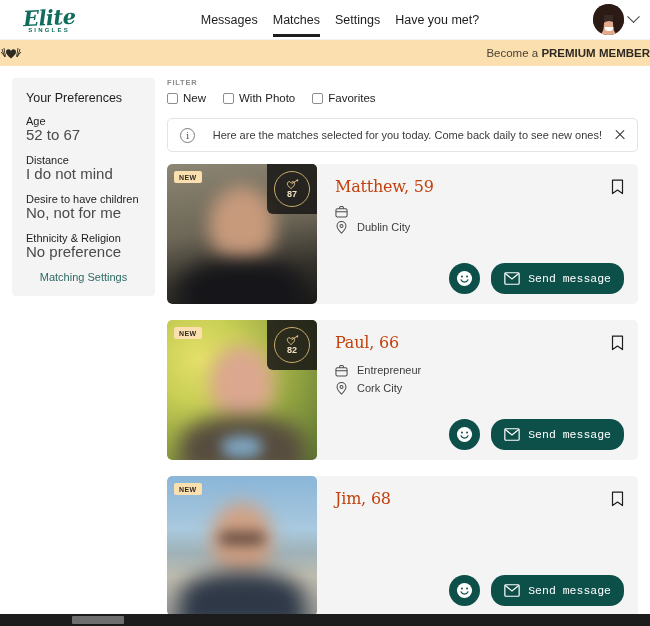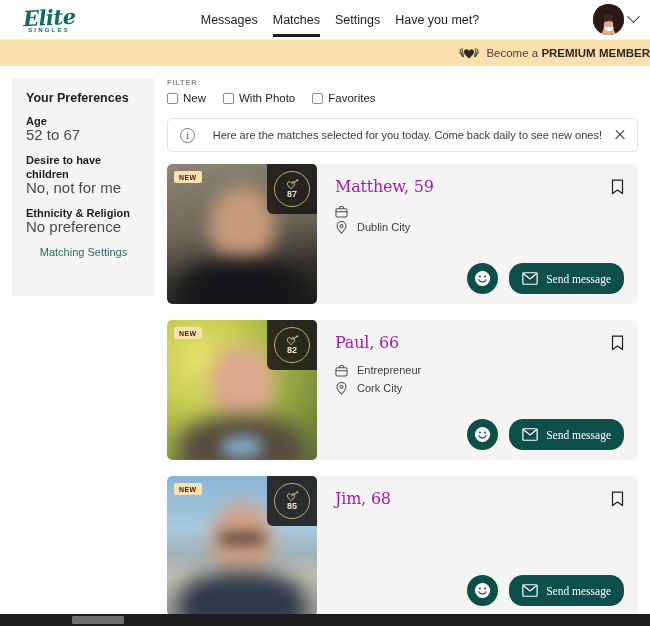--- a/index.html
+++ b/index.html
@@ -143,21 +143,21 @@
     border-bottom: 1.6px solid #444;
     transform: rotate(45deg) translate(-2px,-2px);
   }
 
   
   .premium {
     height: 26px;
     background: #fbdfae;
     display: flex;
     align-items: center;
-    justify-content: flex-end;
+    justify-content: space-between;
     gap: 6px;
     font-size: 11.5px;
     color: #4a4237;
     cursor: pointer;
   }
   .premium b { font-weight: 700; color: #2e2a23; }
   .wreath {
     display: inline-flex;
     align-items: center;
     gap: 1px;
@@ -176,28 +176,28 @@
   .sidebar {
     width: 143px;
     flex: 0 0 143px;
     background: #f4f4f4;
     border-radius: 4px;
     padding: 13px 14px 14px 14px;
     height: 218px;
   }
   .side-title {
     font-size: 12.5px;
-    font-weight: 700;
+    font-weight: 400;
     color: #1d1d1d;
     margin-bottom: 9px;
   }
   .pref { margin-bottom: 11px; }
   .pref-label {
     font-size: 11px;
-    font-weight: 700;
+    font-weight: 400;
     color: #1d1d1d;
     line-height: 14px;
   }
   .pref-value {
     font-size: 15px;
     color: #4a4a4a;
     line-height: 14px;
   }
   .matching-link {
     display: block;
@@ -381,21 +381,21 @@
     flex: 1;
     padding: 13px 14px 10px 18px;
     position: relative;
     display: flex;
     flex-direction: column;
     min-width: 0;
   }
   .name {
     font-family: "DejaVu Serif", serif;
     font-size: 16px;
-    color: #a21caf;
+    color: #c2410c;
     letter-spacing: -0.2px;
   }
   .bookmark {
     position: absolute;
     right: 14px;
     top: 15px;
     cursor: pointer;
   }
   .meta { margin-top: 9px; }
   .meta-row {
@@ -427,21 +427,21 @@
     background: #0c5049;
     color: #fff;
     border: none;
     border-radius: 14px;
     height: 31px;
     padding: 0 13px;
     display: flex;
     align-items: center;
     gap: 8px;
     font-size: 11.5px;
-    font-family: Liberation Serif, serif;
+    font-family: Liberation Mono, monospace;
     cursor: pointer;
     white-space: nowrap;
   }
 
   
   .hscroll {
     position: absolute;
     left: 0; bottom: 0;
     width: 650px;
     height: 12px;
@@ -496,20 +496,24 @@
 </div>
 
 <div class="page">
 
   <aside class="sidebar">
     <div class="side-title">Your Preferences</div>
 
     <div class="pref">
       <div class="pref-label">Age</div>
       <div class="pref-value">52 to 67</div>
+    </div>
+    <div class="pref">
+      <div class="pref-label">Distance</div>
+      <div class="pref-value">I do not mind</div>
     </div>
     <div class="pref">
       <div class="pref-label">Desire to have children</div>
       <div class="pref-value">No, not for me</div>
     </div>
     <div class="pref">
       <div class="pref-label">Ethnicity &amp; Religion</div>
       <div class="pref-value">No preference</div>
     </div>
 
@@ -663,30 +667,20 @@
       </div>
     </div>
 
     <div class="card">
       <div class="photo photo-3">
         <div class="ph-bg"></div>
         <div class="ph-head"></div>
         <div class="ph-body"></div>
         <div class="ph-acc"></div>
         <div class="new-badge">NEW</div>
-        <div class="score-badge">
-          <div class="score-circle">
-            <svg width="13" height="11" viewBox="0 0 13 11">
-              <path d="M5 9.6 C2.4 7.3 1.3 6.1 1.3 4.8 A1.95 1.95 0 0 1 5 3.8 A1.95 1.95 0 0 1 8.7 4.8 C8.7 6.1 7.6 7.3 5 9.6 Z" fill="none" stroke="#d9bd84" stroke-width="1"></path>
-              <path d="M5.4 5 L12 0.7" stroke="#d9bd84" stroke-width="1"></path>
-              <path d="M12.4 0.4 L9.7 1 L11.7 2.8 Z" fill="#d9bd84"></path>
-            </svg>
-            <span class="score-num">85</span>
-          </div>
-        </div>
       </div>
       <div class="info">
         <div class="name">Jim, 68</div>
         <span class="bookmark">
           <svg width="13" height="16" viewBox="0 0 13 16">
             <path d="M1.5 1.2 h10 v13.4 l-5 -3.6 l-5 3.6 Z" fill="none" stroke="#1d1d1d" stroke-width="1.2" stroke-linejoin="round"></path>
           </svg>
         </span>
         <div class="actions">
           <button class="smiley-btn">

